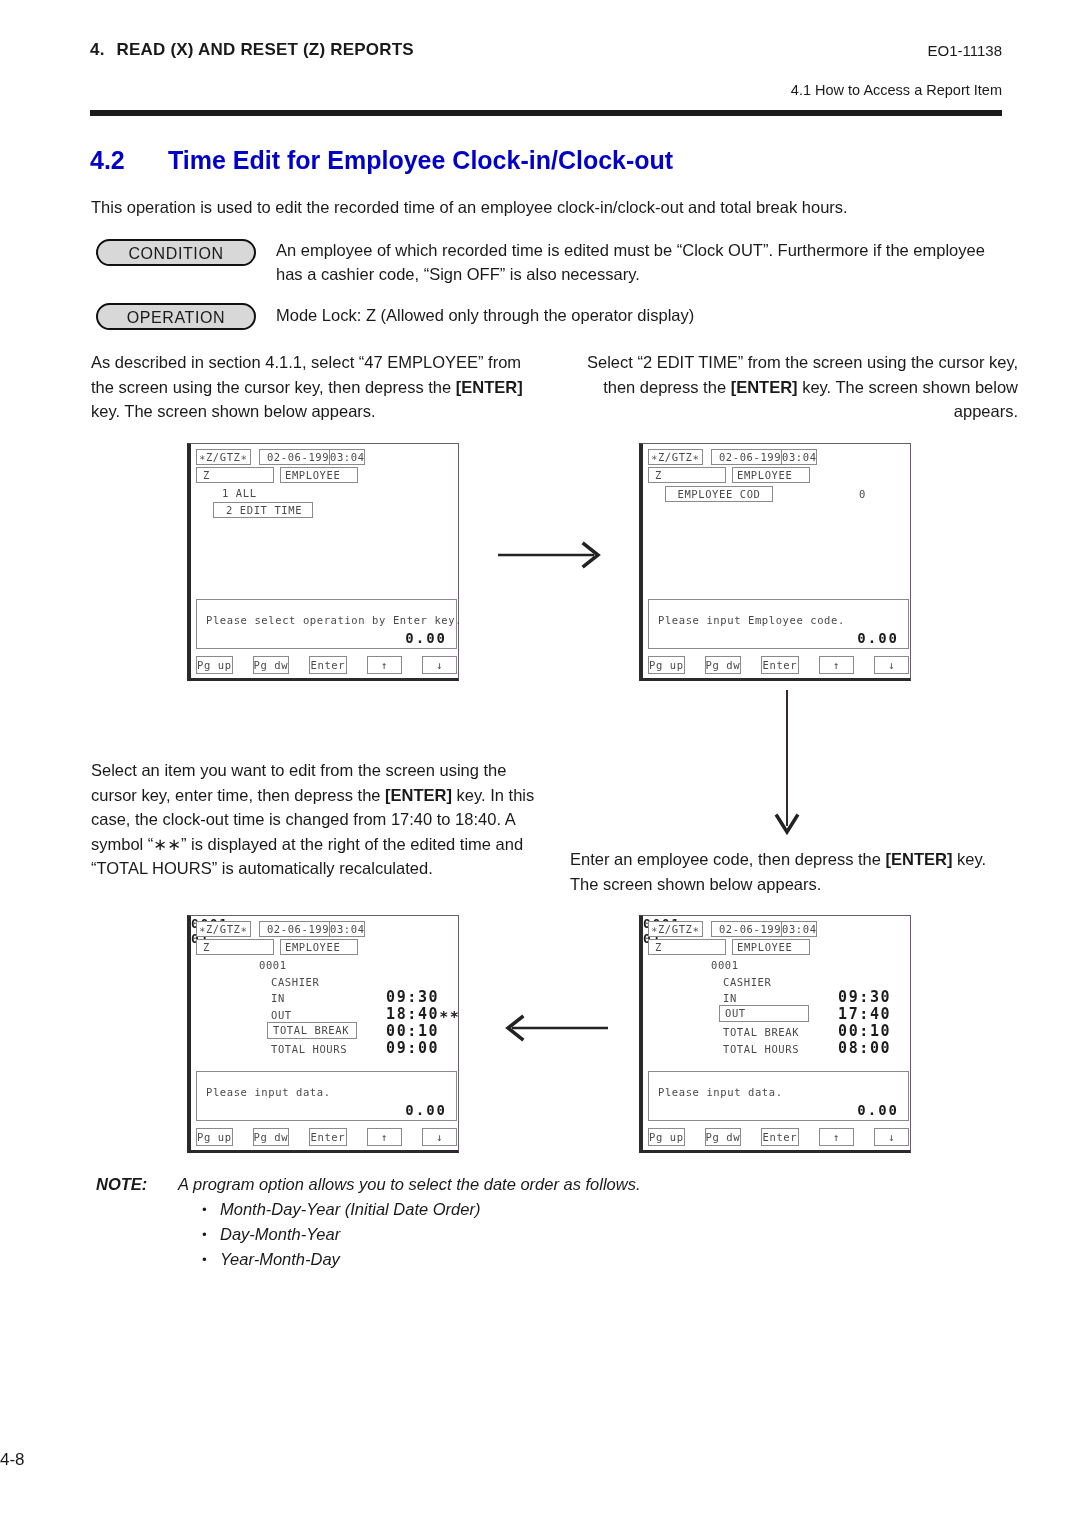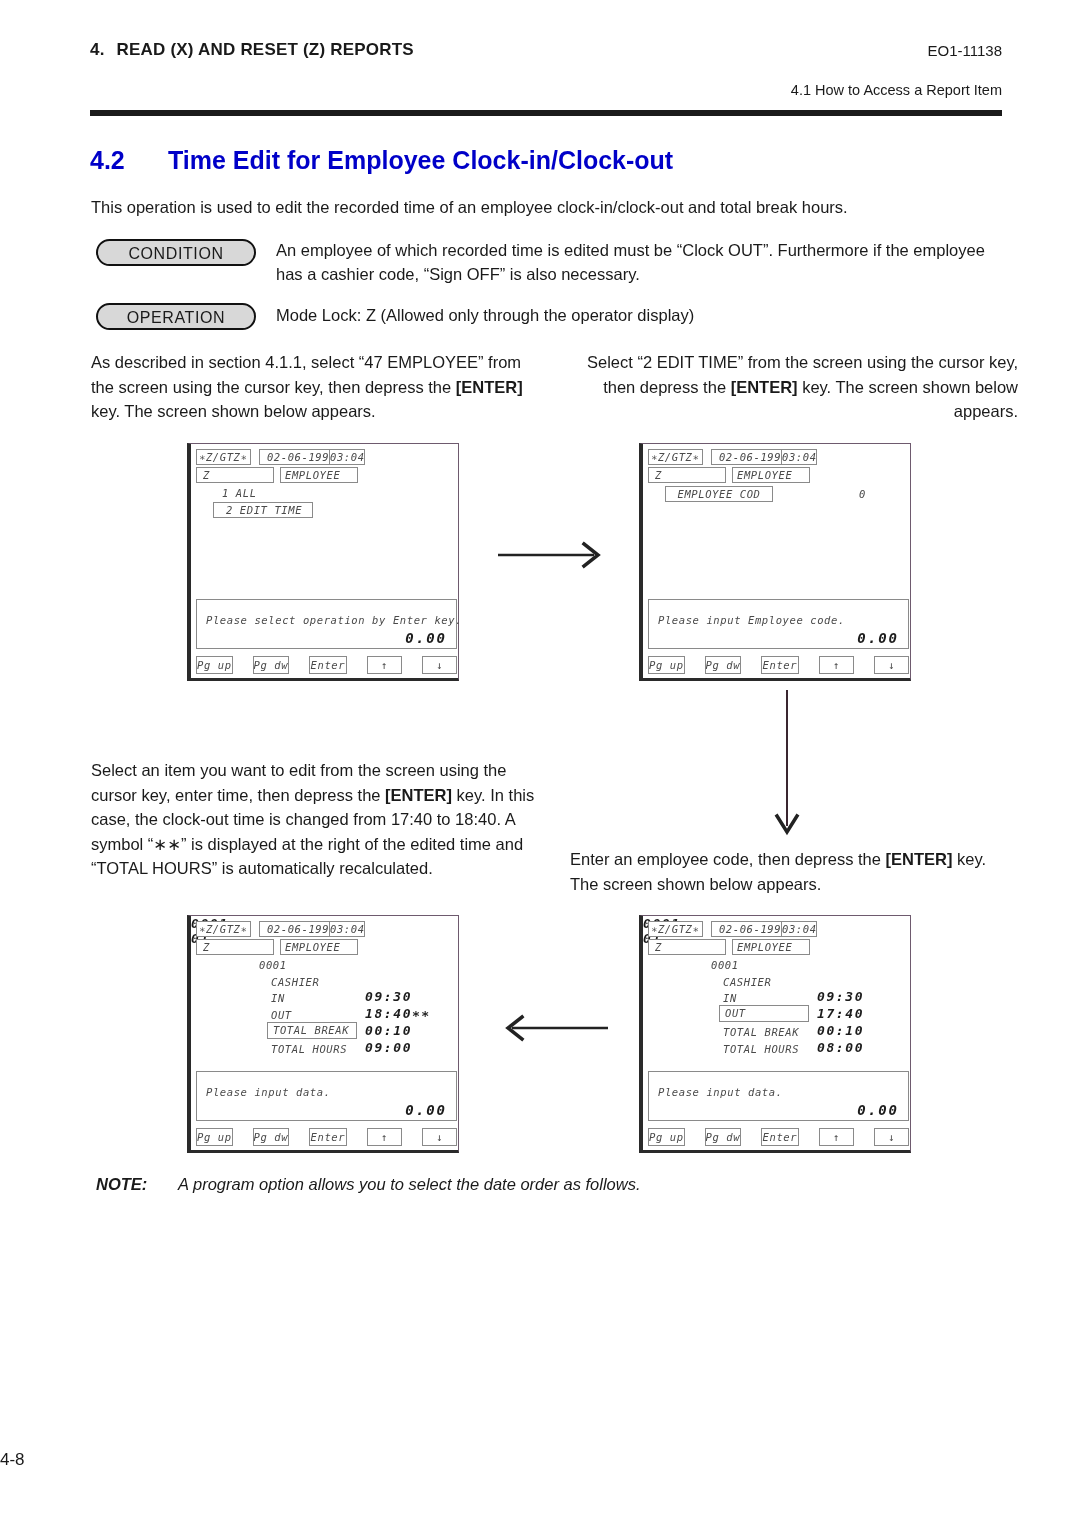--- a/index.html
+++ b/index.html
@@ -125,21 +125,20 @@
   .lcd {
     position: absolute;
     width: 272px;
     height: 238px;
     background: #ffffff;
     border: 1px solid #6e5a6e;
     border-left: 4px solid #2a2a2a;
     border-bottom: 3px solid #2a2a2a;
     box-sizing: border-box;
     font-family: "DejaVu Sans Mono", monospace;
-    font-style: italic;
   }
   .lcd-1 { left: 187px; top: 443px; }
   .lcd-2 { left: 639px; top: 443px; }
   .lcd-3 { left: 187px; top: 915px; }
   .lcd-4 { left: 639px; top: 915px; }
 
   .lcd-inner {
     position: relative;
     width: 100%;
     height: 100%;
@@ -161,26 +160,27 @@
     position: absolute;
     font-size: 10.5px;
     line-height: 14px;
     letter-spacing: 0.6px;
     color: #4a4a4a;
     white-space: nowrap;
   }
   
   .bigval {
     position: absolute;
-    font-size: 13px;
+    font-size: 15px;
     line-height: 14px;
     letter-spacing: 1.6px;
     color: #1c1c1c;
     font-weight: bold;
     white-space: nowrap;
+    margin-left: 21px;
   }
 
   
   .r-mode  { left: 5px;  top: 5px;  width: 55px;  height: 16px; padding-left: 2px; }
   .r-date  { left: 68px; top: 5px;  width: 85px;  height: 16px; text-align: center; }
   .r-time  { left: 138px;top: 5px;  width: 36px;  height: 16px; text-align: center; }
   .r-z     { left: 5px;  top: 23px; width: 78px;  height: 16px; padding-left: 6px; }
   .r-emp   { left: 89px; top: 23px; width: 78px;  height: 16px; padding-left: 4px; }
 
   
@@ -512,16 +512,21 @@
   <svg width="110" height="30" viewBox="0 0 110 30">
     <line x1="14" y1="15" x2="110" y2="15" stroke="#222" stroke-width="2.5"></line>
     <polyline points="24,4 10,15 24,26" fill="none" stroke="#222" stroke-width="3.5" stroke-linecap="square"></polyline>
   </svg>
 </div>
 
 <div class="note-wrap">
   <div class="note-label">NOTE:</div>
   <div class="note-body">
     <div>A program option allows you to select the date order as follows.</div>
+    <ul class="note-list">
+      <li>Month-Day-Year (Initial Date Order)</li>
+      <li>Day-Month-Year</li>
+      <li>Year-Month-Day</li>
+    </ul>
   </div>
 </div>
 
 <div class="footer-page">4-8</div>
 
 </body></html>

